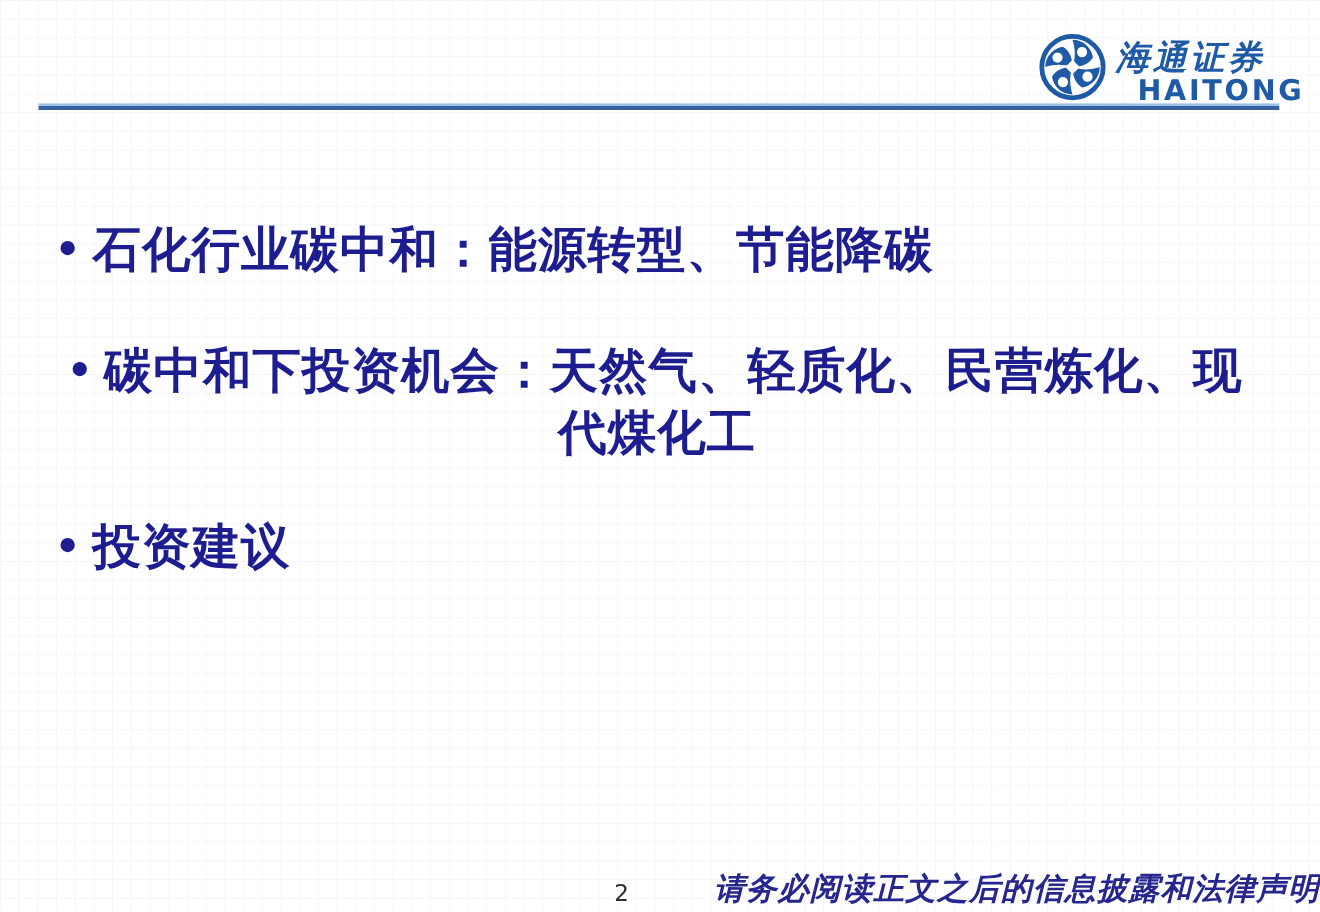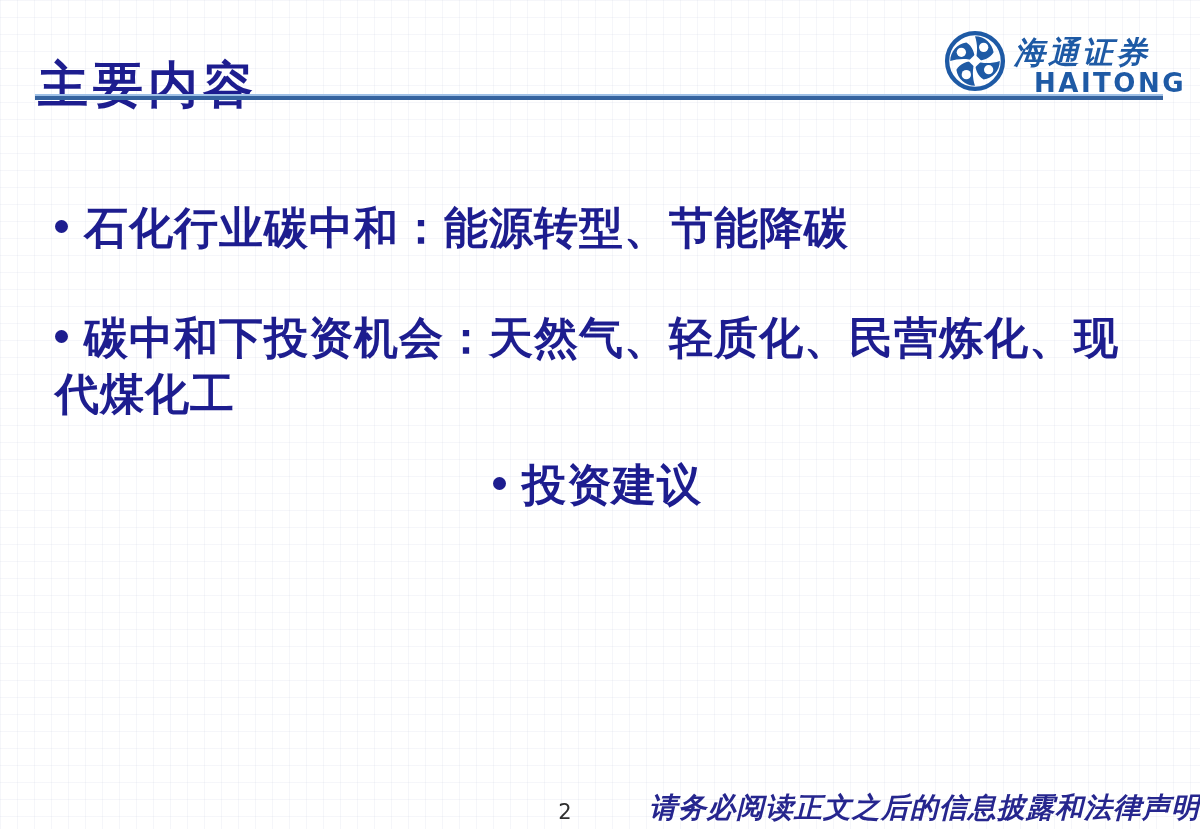--- a/index.html
+++ b/index.html
@@ -74,22 +74,22 @@
     left: 0;
     width: 1085px;
     font-family: "DejaVu Serif", serif;
     font-size: 44px;
     font-weight: 700;
     color: #1d1d8f;
     line-height: 56px;
     letter-spacing: 1px;
   }
   .bullet-item.pos-1 { top: 164px; }
-  .bullet-item.pos-2 { top: 274px; }
-  .bullet-item.pos-3 { top: 421px; text-align: center; }
+  .bullet-item.pos-2 { top: 274px; text-align: center; }
+  .bullet-item.pos-3 { top: 434px; }
   .bullet-item.pos-4 { top: 516px; }
   .bullet-dot {
     display: inline-block;
     width: 13px;
     height: 13px;
     border-radius: 50%;
     background: #1d1d8f;
     margin-right: 16px;
     vertical-align: 0.22em;
   }
@@ -117,21 +117,20 @@
     letter-spacing: 1px;
     color: #26268e;
     white-space: nowrap;
   }
 </style>
 </head>
 <body>
 
 <div class="slide">
 
-  <h1 class="page-title">主要内容</h1>
   <div class="title-underline"></div>
 
   <div class="logo">
     <svg class="logo-emblem" viewBox="0 0 100 100" aria-hidden="true">
       <circle cx="50" cy="50" r="45" fill="none" stroke="#1e5aa5" stroke-width="7"></circle>
       <g fill="#1e5aa5">
         <g>
           <path d="M50,10 C66,10 78,22 80,36 C74,46 63,50 50,50 C55,37 54,22 50,10 Z"></path>
         </g>
         <g transform="rotate(90 50 50)">

